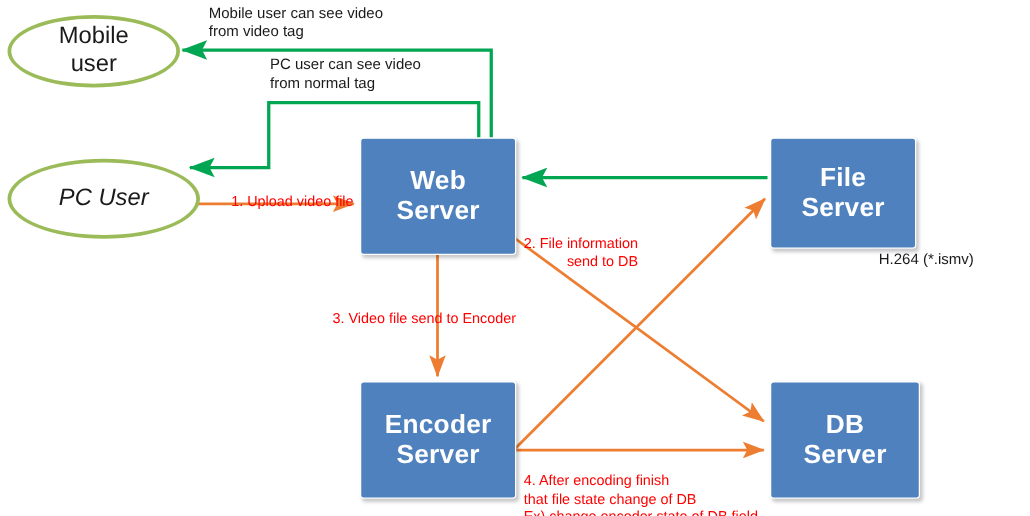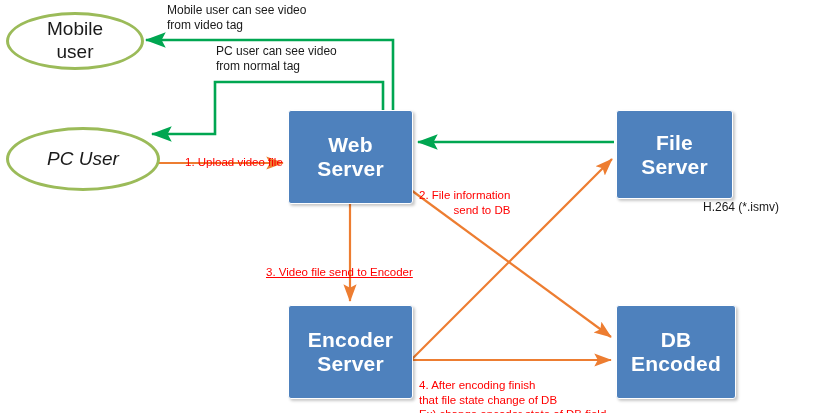--- a/index.html
+++ b/index.html
@@ -155,35 +155,35 @@
 Server</span>
   </div>
 
   <div class="server-box" style="left:288px; top:305px; width:123px; height:92px;align-items:center;">
     <span class="box-label">Encoder
 Server</span>
   </div>
 
   <div class="server-box" style="left:616px; top:305px; width:118px; height:92px;">
     <span class="box-label">DB
-Encoded</span>
+Server</span>
   </div>
 
   <div class="edge-label dark" style="left:167px; top:3px;">Mobile user can see video
 from video tag</div>
 
   <div class="edge-label dark" style="left:216px; top:44px;">PC user can see video
 from normal tag</div>
 
   <div class="edge-label" style="left:161px; top:155px;margin-left:24px;">1. Upload video file</div>
 
   <div class="edge-label" style="left:419px; top:188px;text-align:right;">2. File information
     send to DB</div>
 
-  <div class="edge-label" style="left:266px; top:265px;text-decoration:underline;">3. Video file send to Encoder</div>
+  <div class="edge-label" style="left:266px; top:248px;">3. Video file send to Encoder</div>
 
   <div class="edge-label" style="left:419px; top:378px;">4. After encoding finish
     that file state change of DB
 Ex) change encoder state of DB field</div>
 
 
   <div class="note-label" style="left:703px; top:188px;margin-top:12px;">H.264 (*.ismv)</div>
 
 </div>
 

